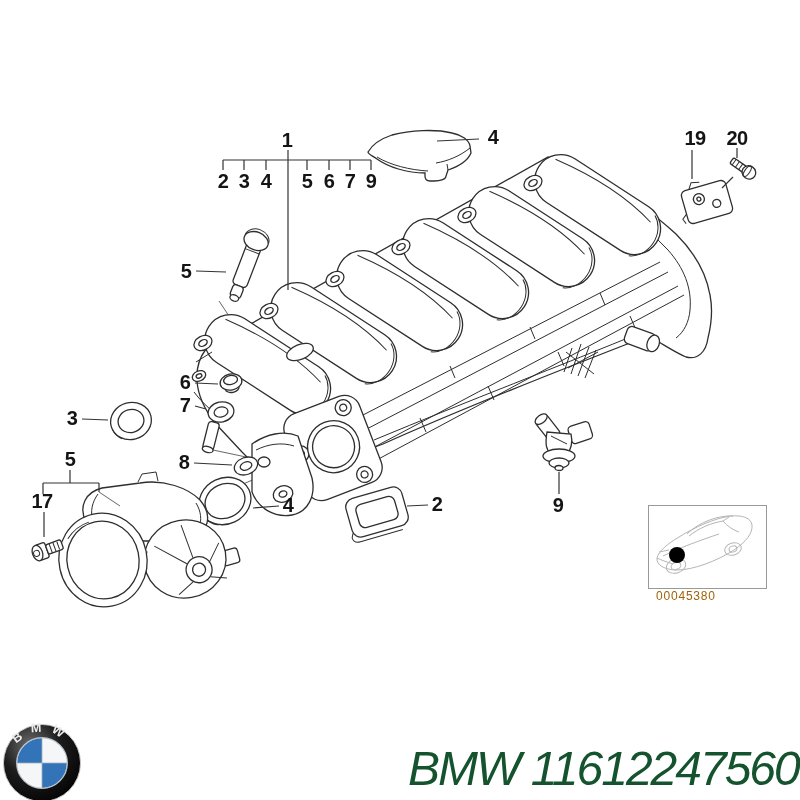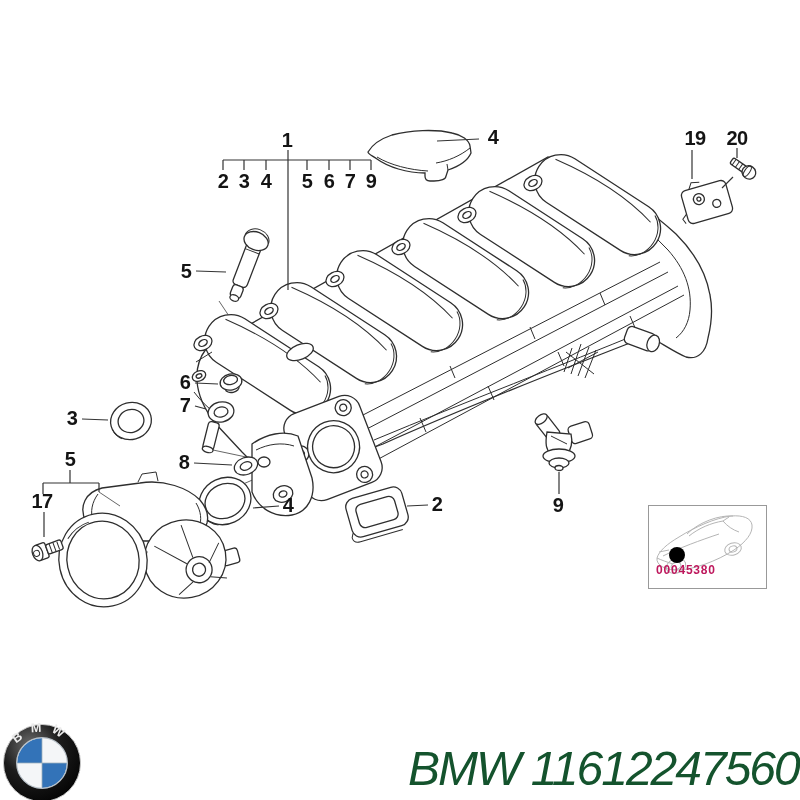--- a/index.html
+++ b/index.html
@@ -5,22 +5,22 @@
   html,body{margin:0;padding:0;background:#fff;}
   .page{position:relative;width:800px;height:800px;background:#fff;overflow:hidden;
         font-family:"Liberation Sans",sans-serif;}
   svg{display:block;}
   .diagram-svg{position:absolute;left:0;top:0;}
   .callout{position:absolute;transform:translate(-50%,-50%);
            font-family:"Liberation Sans",sans-serif;font-weight:bold;
            font-size:20px;color:#141414;letter-spacing:-0.5px;white-space:nowrap;}
   .thumb{position:absolute;left:648px;top:505px;width:117px;height:82px;
          border:1px solid #999;background:#fff;}
-  .thumb-code{position:absolute;left:656px;top:563px;font-size:12px;color:#be185d;
-              letter-spacing:0.8px;font-family:"Liberation Sans",sans-serif;font-weight:bold;}
+  .thumb-code{position:absolute;left:656px;top:589px;font-size:12px;color:#a16207;
+              letter-spacing:0.8px;font-family:"Liberation Sans",sans-serif;}
   .footer-logo{position:absolute;left:2px;top:723px;width:80px;height:80px;}
   .part-text{position:absolute;left:408px;top:741px;font-size:48px;color:#14532d;
              letter-spacing:-2px;font-family:"Liberation Sans",sans-serif;white-space:nowrap;font-style:italic;}
   .ln{stroke:#333;stroke-width:1.2;fill:none;}
   .ln-thin{stroke:#555;stroke-width:0.9;fill:none;}
   .pt{stroke:#2e2e2e;stroke-width:1.3;fill:#fff;}
   .pt-thin{stroke:#2e2e2e;stroke-width:1;fill:none;}
   .car{stroke:#b5b5b5;stroke-width:1;fill:none;}
 </style>
 </head>

